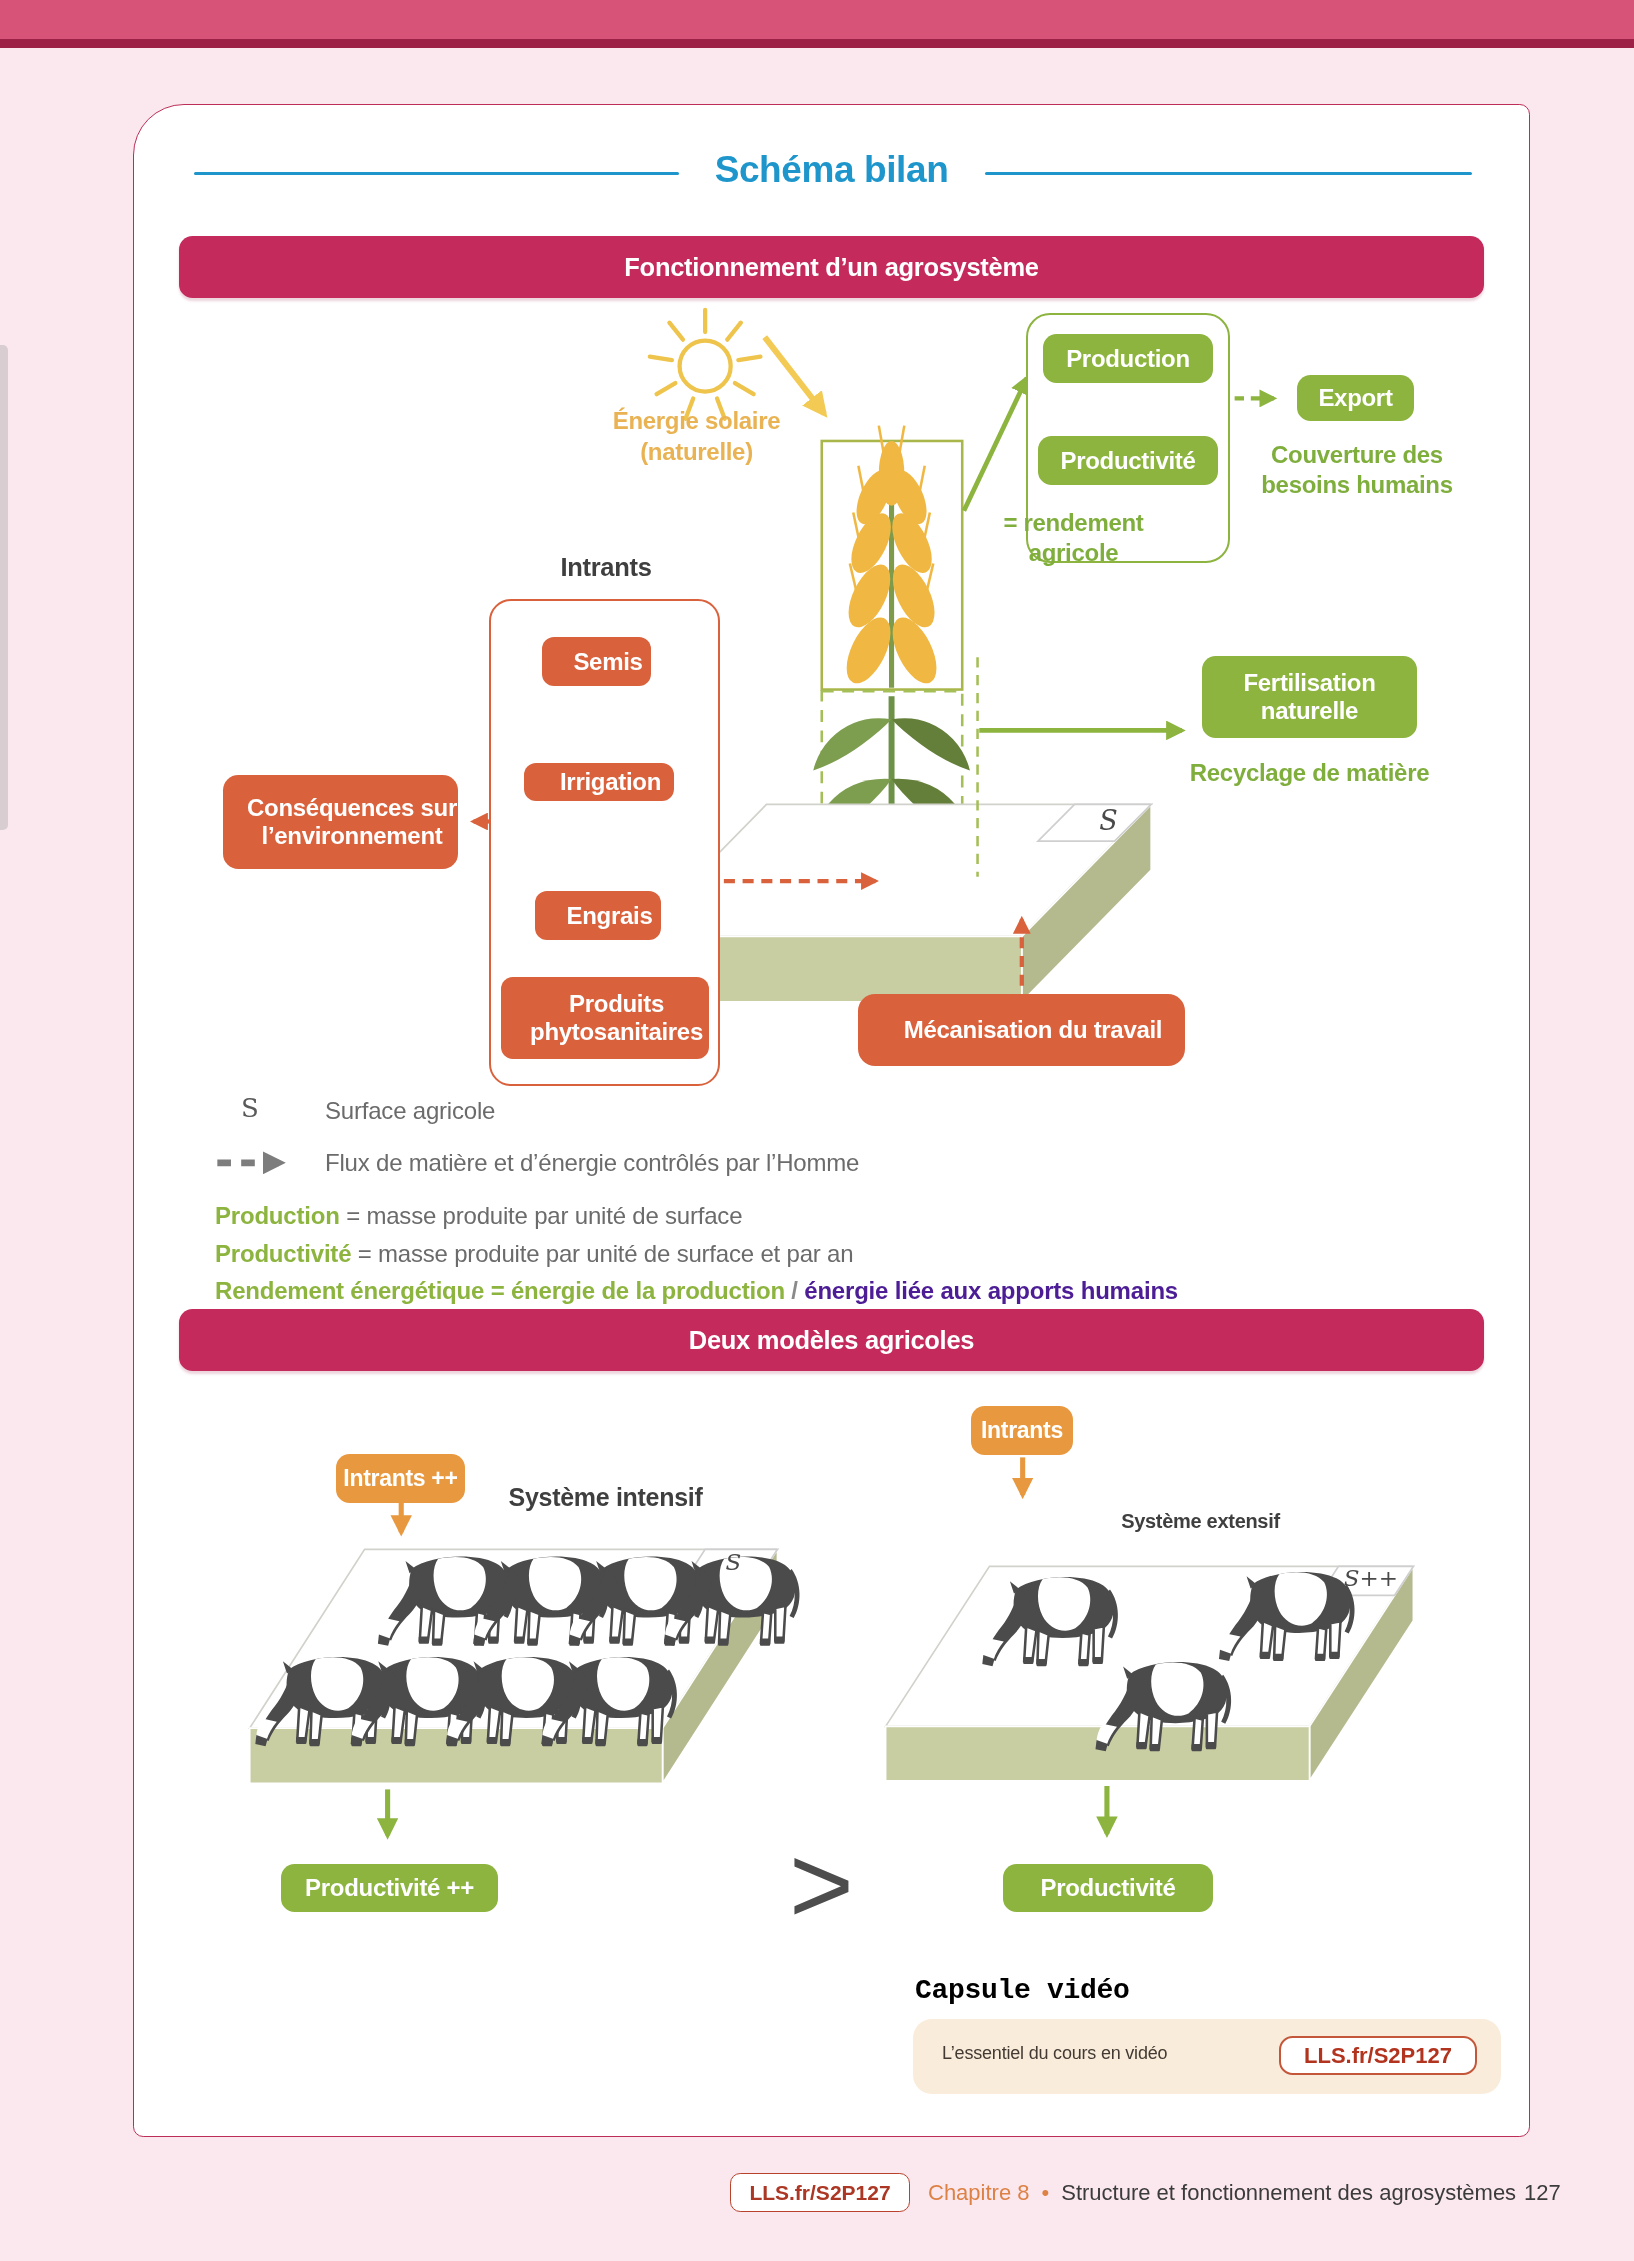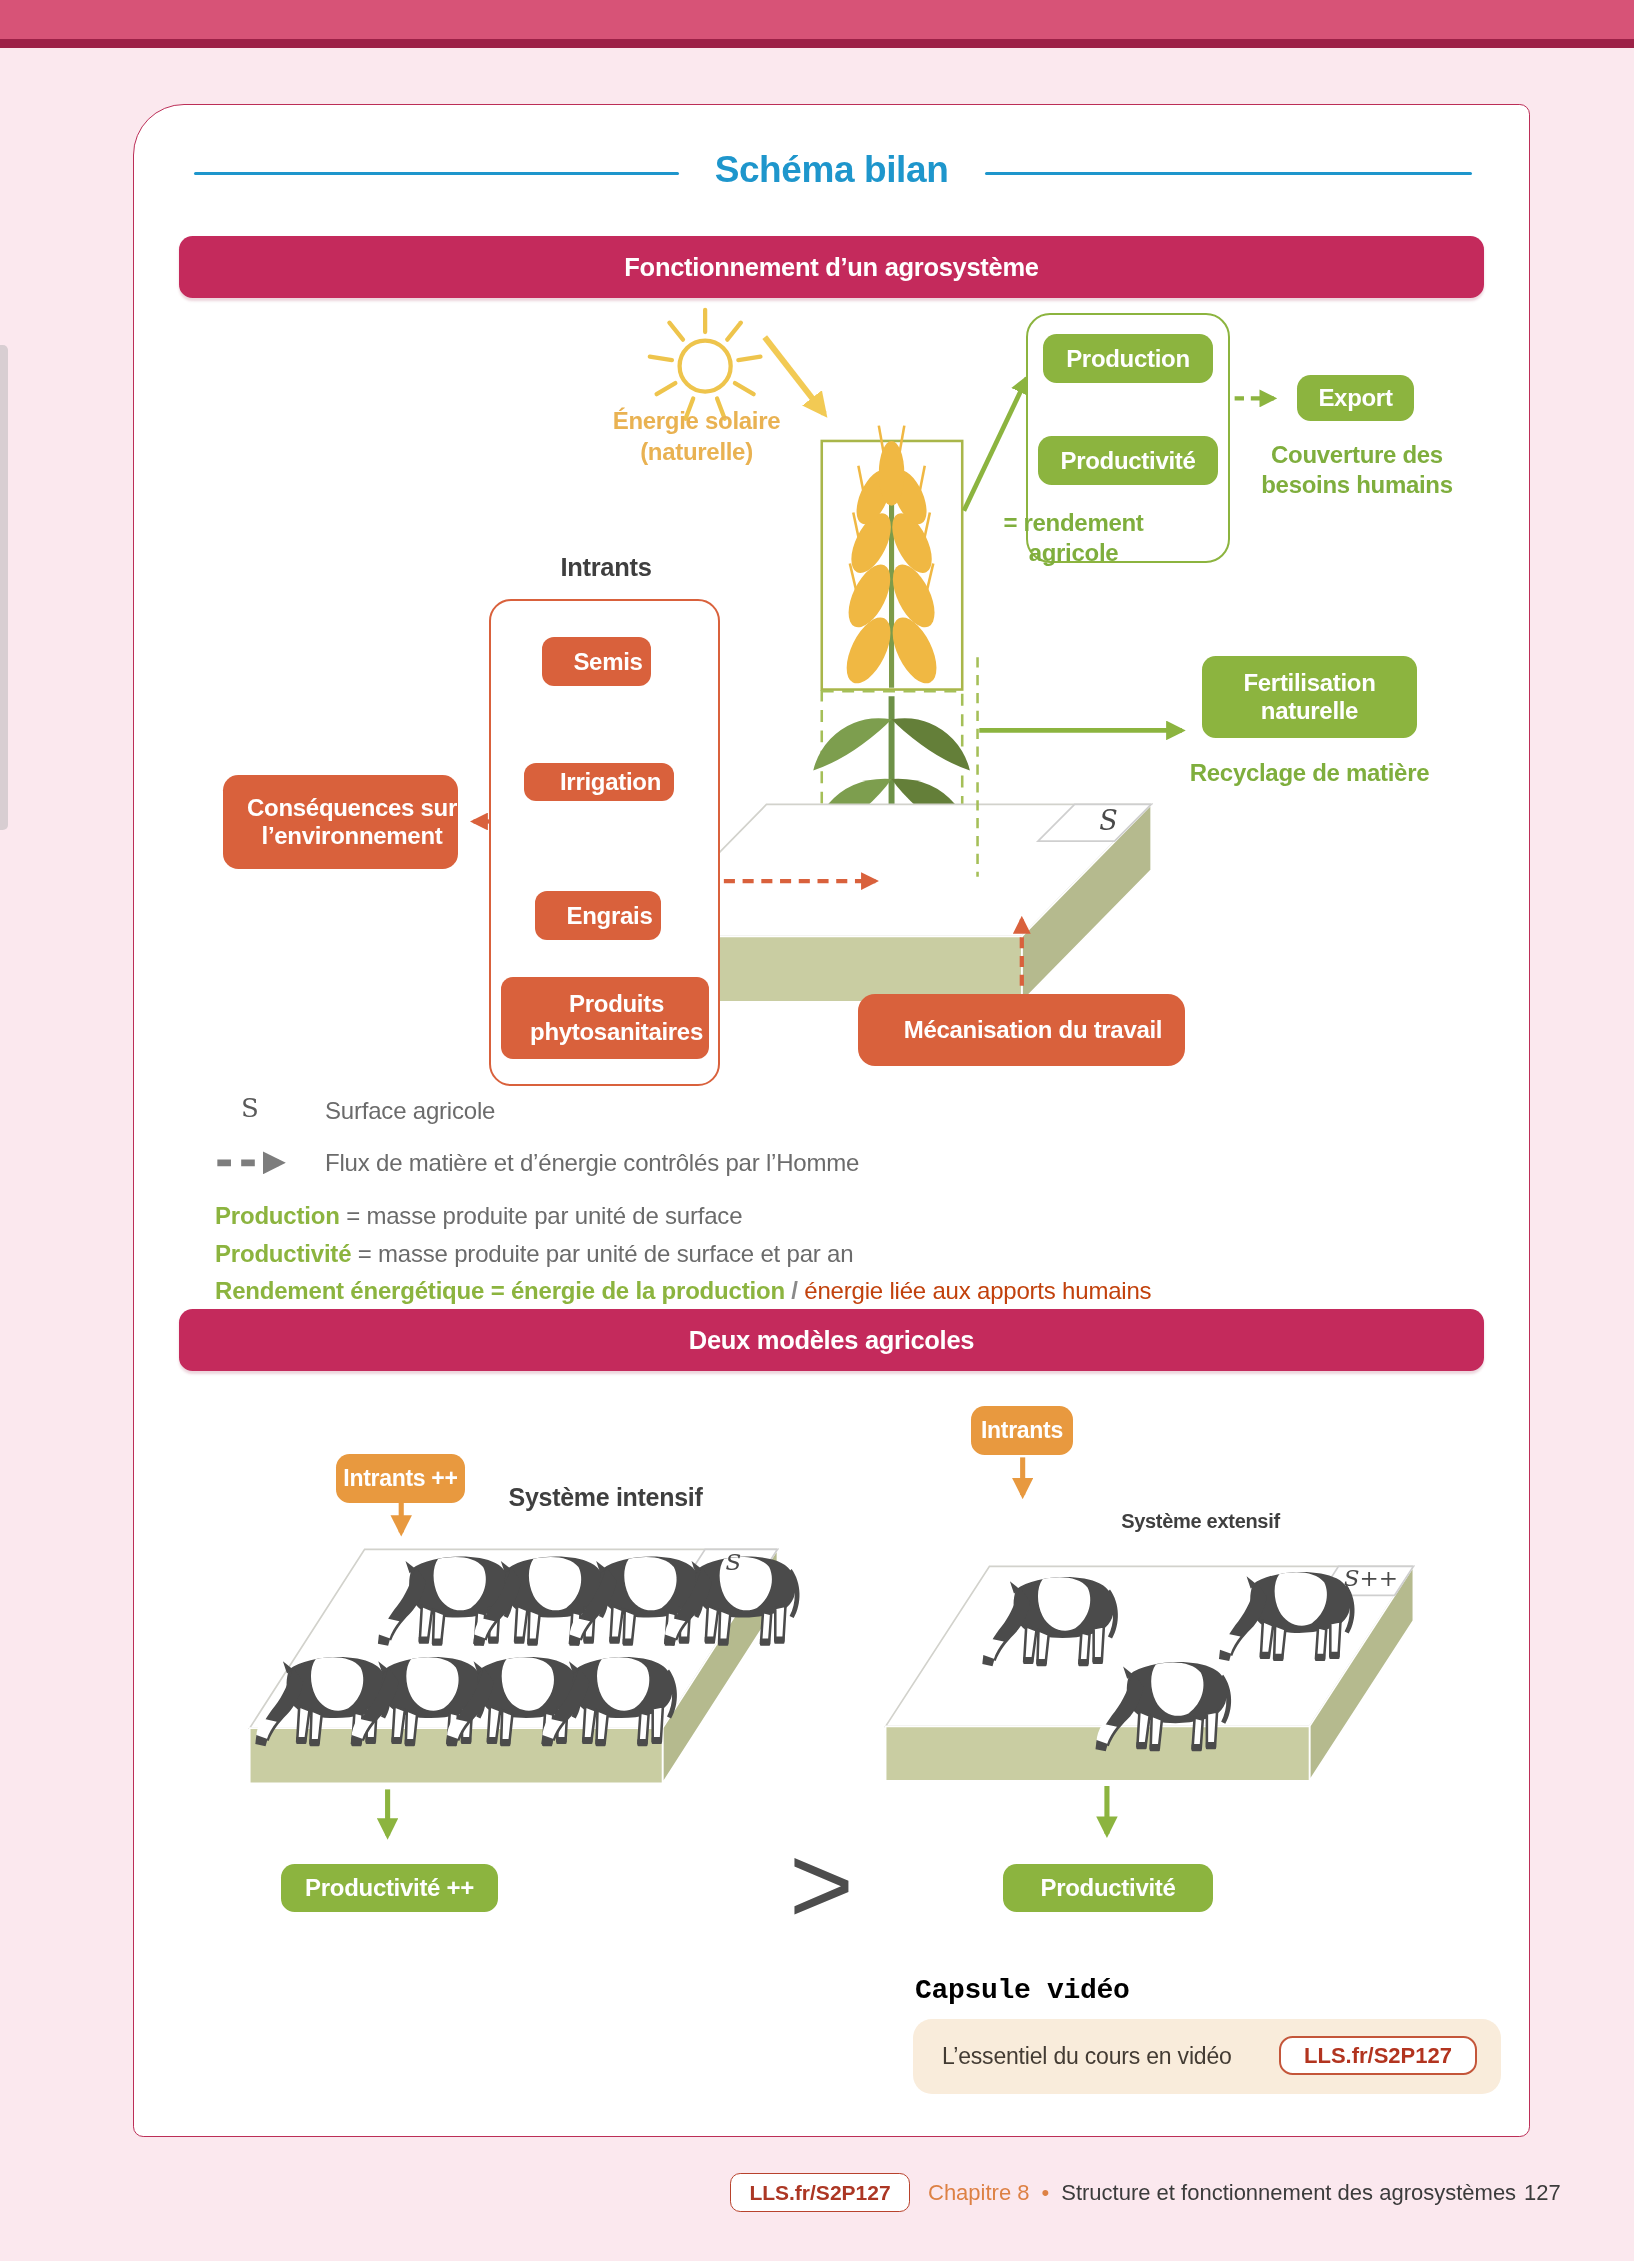--- a/index.html
+++ b/index.html
@@ -25,25 +25,25 @@
   .amber{background:#e8993f;border-radius:13.6px;}
   .container-box{border:2.6px solid #d9613c;border-radius:22px;background:#fff;}
   .gcontainer-box{border:2.6px solid #8cb43f;border-radius:24px;background:#fff;}
   .gtext{color:#7fae3d;font-weight:bold;font-size:24px;text-align:center;line-height:1.25;letter-spacing:-0.3px;}
   .ytext{color:#e9b252;font-weight:bold;font-size:24px;text-align:center;line-height:1.3;letter-spacing:-0.3px;}
   .dtext{color:#3f3f3f;font-weight:bold;font-size:25.5px;text-align:center;letter-spacing:-0.3px;}
   .fieldS{font-family:"DejaVu Serif","Liberation Serif",serif;font-style:italic;color:#4a4a4a;}
   .legend-row{font-size:24px;color:#6b6b6b;letter-spacing:-0.2px;}
   .term{color:#8cb43f;font-weight:bold;}
   .sep{color:#8a8a8a;font-weight:bold;}
-  .redpart{color:#c2410c;font-weight:normal;}
+  .redpart{color:#4c1d95;font-weight:bold;}
   .gt{font-size:111px;color:#4d4d4d;line-height:123px;text-align:center;}
   .capsule-title{font-size:28px;font-weight:bold;color:#000000;letter-spacing:-0.3px;font-family:Liberation Mono, monospace;}
   .cream{background:#f9ecdb;border-radius:19px;}
-  .essentiel{font-size:23px;color:#433b33;letter-spacing:-0.2px;}
+  .essentiel{font-size:18px;color:#433b33;letter-spacing:-0.2px;}
   .llsbtn{display:flex;align-items:center;justify-content:center;background:#fff;
         border:2.6px solid #c4563a;border-radius:13.6px;color:#b2341f;font-weight:bold;font-size:22px;}
   .footer-link{display:flex;align-items:center;justify-content:center;background:#fff;
         border:1.7px solid #b8422c;border-radius:10.2px;color:#ac3724;font-weight:bold;font-size:21px;}
   .footer-text{display:flex;align-items:center;gap:12px;font-size:22px;color:#3b3b3b;}
   .chap{color:#dd8144;}
   svg.gfx{position:absolute;left:0;top:0;pointer-events:none;}
 </style>
 </head>
 <body>

